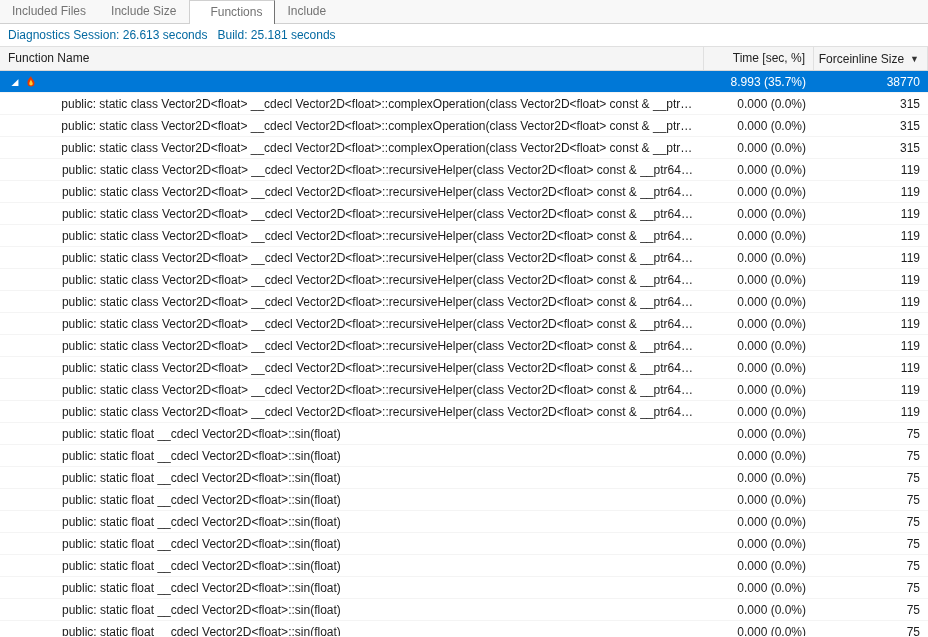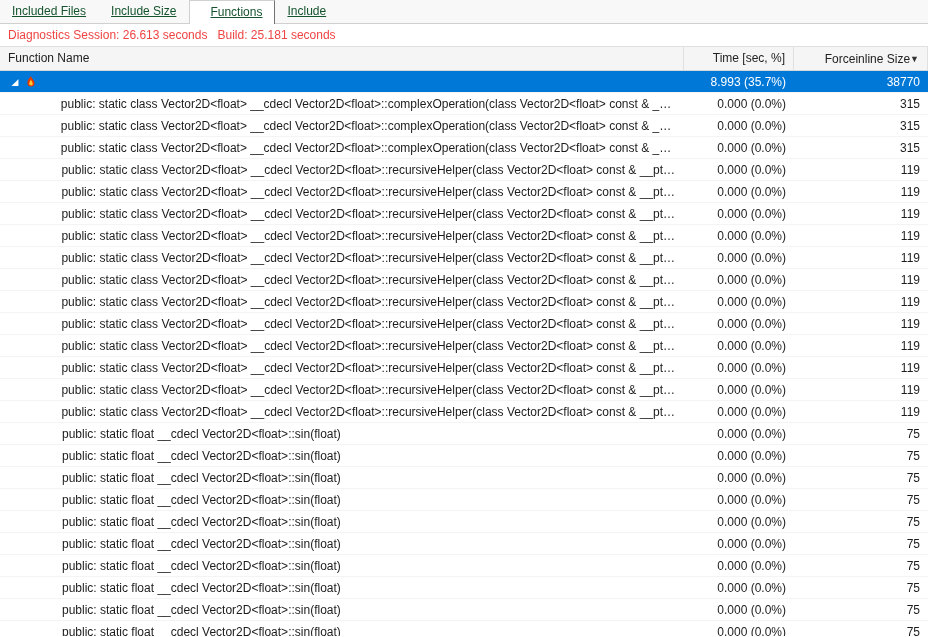--- a/index.html
+++ b/index.html
@@ -15,58 +15,57 @@
   .tab-bar {
     display: flex;
     background: #f8f8f8;
     border-bottom: 1px solid #d0d0d0;
     height: 24px;
     align-items: stretch;
   }
   .tab {
     padding: 4px 12px 4px 12px;
     cursor: pointer;
-    color: #14532d;
+    color: #737373;
     border-right: 1px solid transparent;
-    text-decoration: underline;
   }
   .tab.active {
     background: #fff;
     border-left: 1px solid #d0d0d0;
     border-right: 1px solid #737373;
     border-top: 1px solid #d0d0d0;
     margin-bottom: -1px;
     position: relative;
     padding-left: 20px;
   }
   .session-bar {
     padding: 4px 8px;
     font-size: 12px;
-    color: #ef4444;
+    color: #0369a1;
     border-bottom: 1px solid #e0e0e0;
     background: #fff;
   }
   .header-row {
     display: flex;
     background: #f5f5f5;
     border-bottom: 1px solid #d8d8d8;
     height: 24px;
     font-size: 12px;
     color: #222;
   }
   .header-cell {
     padding: 4px 8px;
     border-right: 1px solid #e0e0e0;
     white-space: nowrap;
     overflow: hidden;
     text-overflow: ellipsis;
   }
   .col-name { flex: 1 1 auto; min-width: 0; }
   .col-time { width: 110px; text-align: right; flex: 0 0 110px; }
-  .col-size { width: 114px; text-align: right; flex: 0 0 114px; display:flex; align-items:center; justify-content:flex-end; gap:0;margin-left:20px;}
+  .col-size { width: 114px; text-align: right; flex: 0 0 114px; display:flex; align-items:center; justify-content:flex-end; gap:6px;}
   .dropdown-arrow {
     font-size: 9px;
     color: #333;
   }
   .rows {
     overflow-y: auto;
     height: calc(637px - 24px - 24px - 24px);
   }
   .row {
     display: flex;

